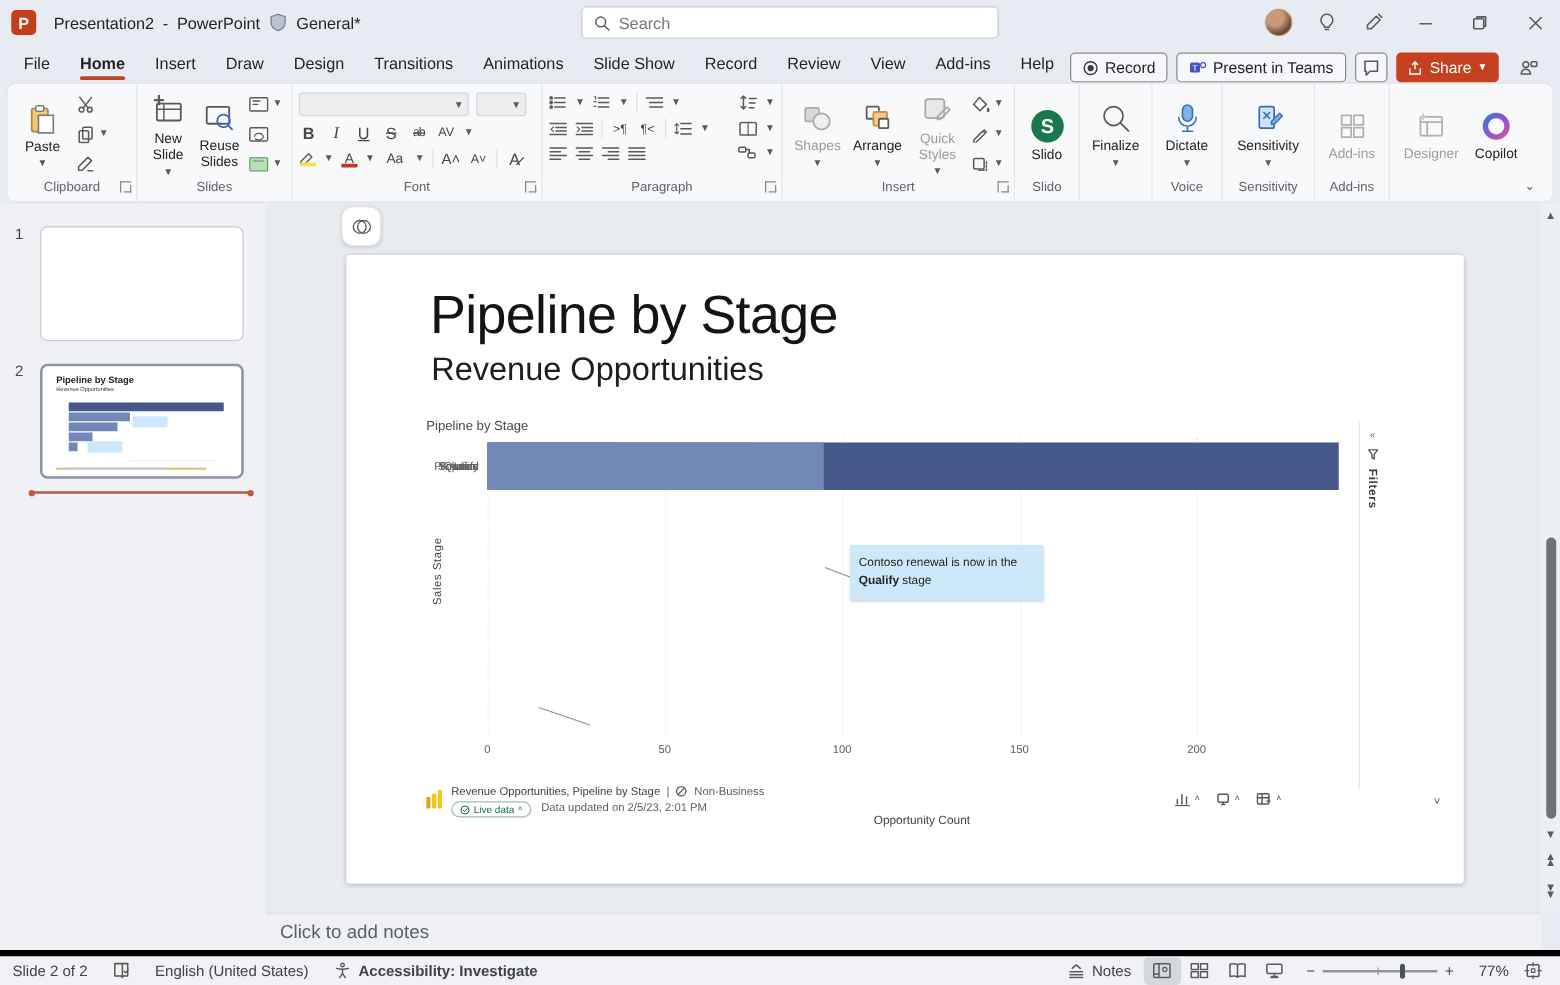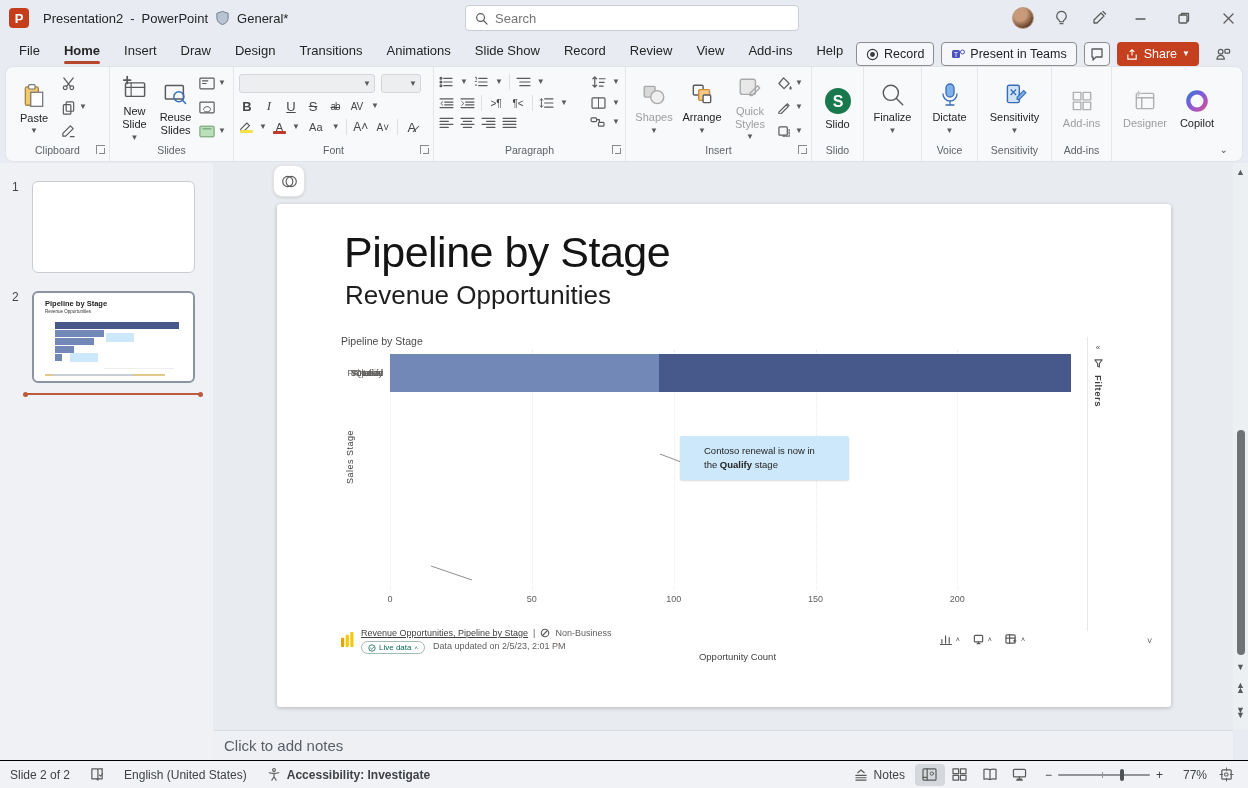--- a/index.html
+++ b/index.html
@@ -75,42 +75,42 @@
   .plot { position:absolute; left:55px; right:2px; top:22px; height:236px; }
   .gridline { position:absolute; top:-4px; bottom:0; border-left:1px dotted #ebebeb; }
   .bar-row { position:absolute; left:0; right:0; height:38px; }
   .bar-row:nth-of-type(1){top:10px;} .bar-row:nth-of-type(2){top:57px;} .bar-row:nth-of-type(3){top:101px;} .bar-row:nth-of-type(4){top:146px;} .bar-row:nth-of-type(5){top:190px;}
   .bar-label { position:absolute; right:calc(100% + 7px); top:50%; transform:translateY(-50%); white-space:nowrap; color:#605e5c; }
   .bar-fill { height:100%; }
   .x-axis { position:absolute; left:55px; right:2px; top:262px; height:12px; }
   .x-tick { position:absolute; transform:translateX(-50%); color:#605e5c; }
   .x-label { position:absolute; left:55px; right:2px; top:276px; text-align:center; color:#3f3f3f; font-size:9.5px;margin-top:43px; }
   .y-label { position:absolute; left:-12px; top:120px; transform:rotate(-90deg); transform-origin:center; font-size:9px; color:#3f3f3f; letter-spacing:.5px; }
-  .callout { position:absolute; width:169px; background:#cde8fa; border-radius:2px; box-shadow:0 1px 2px rgba(0,0,0,.15); padding:8px 24px; font-size:9.5px; line-height:1.45; color:#252423; }
+  .callout { position:absolute; width:155px; background:#cde8fa; border-radius:2px; box-shadow:0 1px 2px rgba(0,0,0,.15); padding:8px 7px; font-size:9.5px; line-height:1.45; color:#252423; }
   .connectors { position:absolute; left:0; top:0; pointer-events:none; }
 
   .pbi-footer { position:absolute; left:58px; top:424px; width:776px; height:34px; font-size:9px; color:#605e5c; }
   .pbi-row1 { display:flex; align-items:center; gap:5px; }
-  .pbi-link { text-decoration:underline; color:#424242; }
+  .pbi-link { color:#424242; }
   .live-pill { display:inline-flex; align-items:center; gap:3px; border:1px solid #9fbcb0; border-radius:8px; padding:1px 6px; color:#0c695a; font-size:8px; margin-top:3px; }
   .pbi-row2 { display:flex; align-items:center; gap:8px; }
   .pbi-icons { position:absolute; right:86px; top:6px; display:flex; align-items:center; gap:13px; color:#444; }
   .pbi-iconpair { display:flex; align-items:center; gap:4px; }
   .filters-pane { position:absolute; left:810px; top:133px; width:21px; height:294px; background:#fff; border-left:1px solid #e8e8e8; display:flex; flex-direction:column; align-items:center; padding-top:6px; gap:7px; }
   .filters-text { writing-mode:vertical-rl; font-size:9.5px; color:#3f3f3f; font-weight:bold; letter-spacing:.5px; }
   .chart-more { position:absolute; left:812px; top:434px; }
 
   
   .scrollbar { position:absolute; right:0px; top:163px; width:15px; height:567px; background:#edf0f3; display:flex; flex-direction:column; align-items:center; }
   .sb-thumb { position:absolute; top:267px; left:3.5px; width:8px; height:225px; background:#6f7376; border-radius:4px; }
   .sb-arrow { color:#5a5a5a; font-size:9px; line-height:1; }
 
   
   .notes-bar { position:absolute; left:213px; top:730px; width:1020px; height:30px; background:#eef0f4; border-top:1px solid #d9dde2; display:flex; align-items:center; padding-left:11px; font-size:15px; color:#5a5f66; }
-  .statusbar { position:absolute; left:0; bottom:0; width:1248px; height:28px; background:#f0f2f5; border-top:1px solid #000000; display:flex; align-items:center; font-size:12px; color:#3f4246; }
+  .statusbar { position:absolute; left:0; bottom:0; width:1248px; height:28px; background:#f0f2f5; border-top:5px solid #000000; display:flex; align-items:center; font-size:12px; color:#3f4246; }
   .sb-item { display:flex; align-items:center; gap:6px; padding:0 10px; height:100%; }
   .view-btn { width:30px; height:22px; display:flex; align-items:center; justify-content:center; border-radius:4px; }
   .view-btn.active { background:#d4d8dd; }
   .zoom-track { position:relative; width:92px; height:2px; background:#919498; border-radius:1px; }
   .zoom-handle { position:absolute; left:62px; top:-5px; width:4px; height:12px; background:#4f5255; border-radius:2px; }
   .zoom-mid { position:absolute; left:44px; top:-2px; width:1px; height:6px; background:#919498; }
 
   
   .mini-title { position:absolute; left:11px; top:6px; font-size:7.5px; font-weight:bold; color:#222; }
   .mini-sub { position:absolute; left:11px; top:16px; font-size:4.5px; color:#333; }

